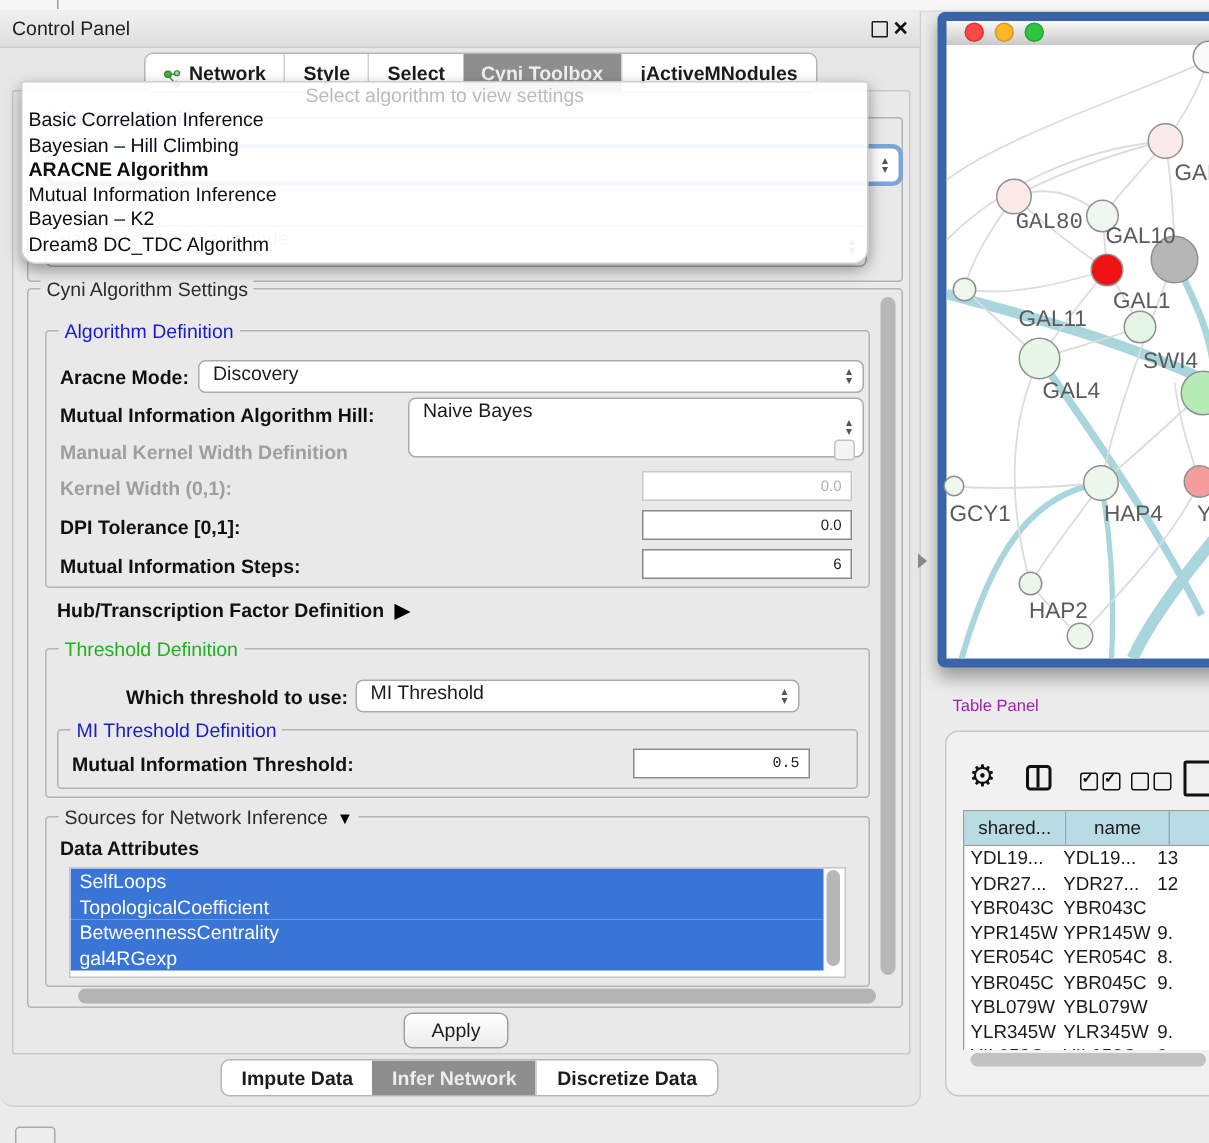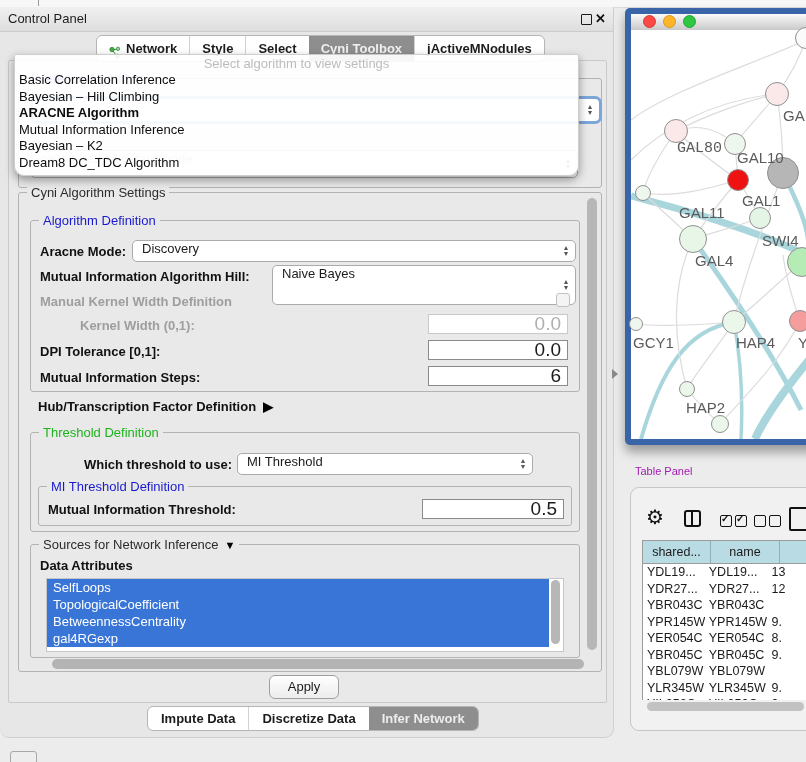--- a/index.html
+++ b/index.html
@@ -30,21 +30,21 @@
   
   .gbox{border:1px solid #b3b3b3;border-radius:3px;}
   .legend{position:absolute;top:-8px;left:8px;background:#e9e9e9;padding:0 4px;font-size:13px;color:#2b2b2b;white-space:nowrap;}
   .legend.blue{color:#1a1acd;}
   .legend.green{color:#1db31d;}
   
   .combo{background:#fff;border:1px solid #ababab;border-radius:5px;font-size:13px;
          display:flex;padding-left:9px;box-sizing:border-box;}
   .spin{position:absolute;right:7px;top:50%;transform:translateY(-50%);color:#555;
         font-size:8px;line-height:6px;text-align:center;}
-  .tinput{background:#fff;border:1px solid #8a8a8a;font-size:19px;display:flex;align-items:center;
+  .tinput{background:#fff;border:1px solid #8a8a8a;font-size:10px;display:flex;align-items:center;
           justify-content:flex-end;padding-right:6px;box-sizing:border-box;}
   .tinput.dis{border-color:#c9c9c9;color:#b0b0b0;}
   .flabel{font-size:13px;font-weight:bold;color:#111;white-space:nowrap;}
   .flabel.dis{color:#9e9e9e;}
   .chk{width:14px;height:14px;background:#f4f4f4;border:1px solid #c2c2c2;border-radius:3px;box-sizing:border-box;}
   
   .popup{left:14px;top:54px;width:563px;height:120px;background:rgba(255,255,255,0.92);
          border:1px solid rgba(165,165,165,0.55);border-radius:2px 2px 10px 10px;
          box-shadow:0 4px 10px rgba(0,0,0,0.38);z-index:30;overflow:hidden;}
   .popup-placeholder{height:17px;line-height:17px;text-align:center;color:#bcbcbc;font-size:13px;}
@@ -184,21 +184,21 @@
     <span>Discovery</span>
     <span class="spin">▴<br>▾</span>
   </div>
   <div class="abs flabel" style="left:40px;top:269px;">Mutual Information Algorithm Hill:</div>
   <div class="abs combo" style="left:272px;top:265px;width:304px;height:40px;">
     <span>Naive Bayes</span>
     <span class="spin">▴<br>▾</span>
   </div>
   <div class="abs flabel dis" style="left:40px;top:294px;">Manual Kernel Width Definition</div>
   <div class="abs chk" style="left:556px;top:293px;"></div>
-  <div class="abs flabel dis" style="left:40px;top:318px;margin-left:40px;">Kernel Width (0,1):</div>
+  <div class="abs flabel dis" style="left:40px;top:318px;">Kernel Width (0,1):</div>
   <div class="abs tinput dis" style="left:428px;top:314px;width:140px;height:20px;">
     <span>0.0</span>
   </div>
   <div class="abs flabel" style="left:40px;top:344px;">DPI Tolerance [0,1]:</div>
   <div class="abs tinput" style="left:428px;top:340px;width:140px;height:20px;">
     <span>0.0</span>
   </div>
   <div class="abs flabel" style="left:40px;top:370px;">Mutual Information Steps:</div>
   <div class="abs tinput" style="left:428px;top:366px;width:140px;height:20px;">
     <span>6</span>
@@ -213,21 +213,21 @@
   </div>
   <div class="abs flabel" style="left:84px;top:457px;">Which threshold to use:</div>
   <div class="abs combo" style="left:237px;top:453px;width:296px;height:22px;">
     <span>MI Threshold</span>
     <span class="spin">▴<br>▾</span>
   </div>
   <div class="abs gbox" style="left:38px;top:486px;width:532px;height:38px;">
     <span class="legend blue">MI Threshold Definition</span>
   </div>
   <div class="abs flabel" style="left:48px;top:502px;">Mutual Information Threshold:</div>
-  <div class="abs tinput" style="left:422px;top:499px;width:142px;height:20px;">
+  <div class="abs tinput" style="left:422px;top:499px;width:118px;height:20px;font-family:Liberation Mono, monospace;">
     <span>0.5</span>
   </div>
 
   <div class="abs gbox" style="left:30px;top:544px;width:548px;height:112px;">
     <span class="legend"><span>Sources for Network Inference</span><span class="src-arrow">▼</span></span>
   </div>
   <div class="abs flabel" style="left:40px;top:558px;">Data Attributes</div>
   <div class="abs attrlist">
       <div class="attr-item">SelfLoops</div>
       <div class="attr-item">TopologicalCoefficient</div>
@@ -236,22 +236,22 @@
     </div>
   <div class="abs" style="left:46px;top:578px;width:516px;height:72px;pointer-events:none;">
     <div class="list-vthumb" style="pointer-events:auto;"></div>
   </div>
   <div class="abs hthumb"></div>
 
   <div class="abs applybtn">Apply</div>
 
   <div class="abs btabbar">
     <div class="btab"><span>Impute Data</span></div>
+    <div class="btab sel"><span>Infer Network</span></div>
     <div class="btab"><span>Discretize Data</span></div>
-    <div class="btab sel"><span>Infer Network</span></div>
   </div>
 
   <div class="abs splitter-arrow"></div>
 
   <div class="abs netwin"></div>
   <div class="abs net-title"></div>
   <div class="abs light red"></div>
   <div class="abs light yellow"></div>
   <div class="abs light green"></div>
 

